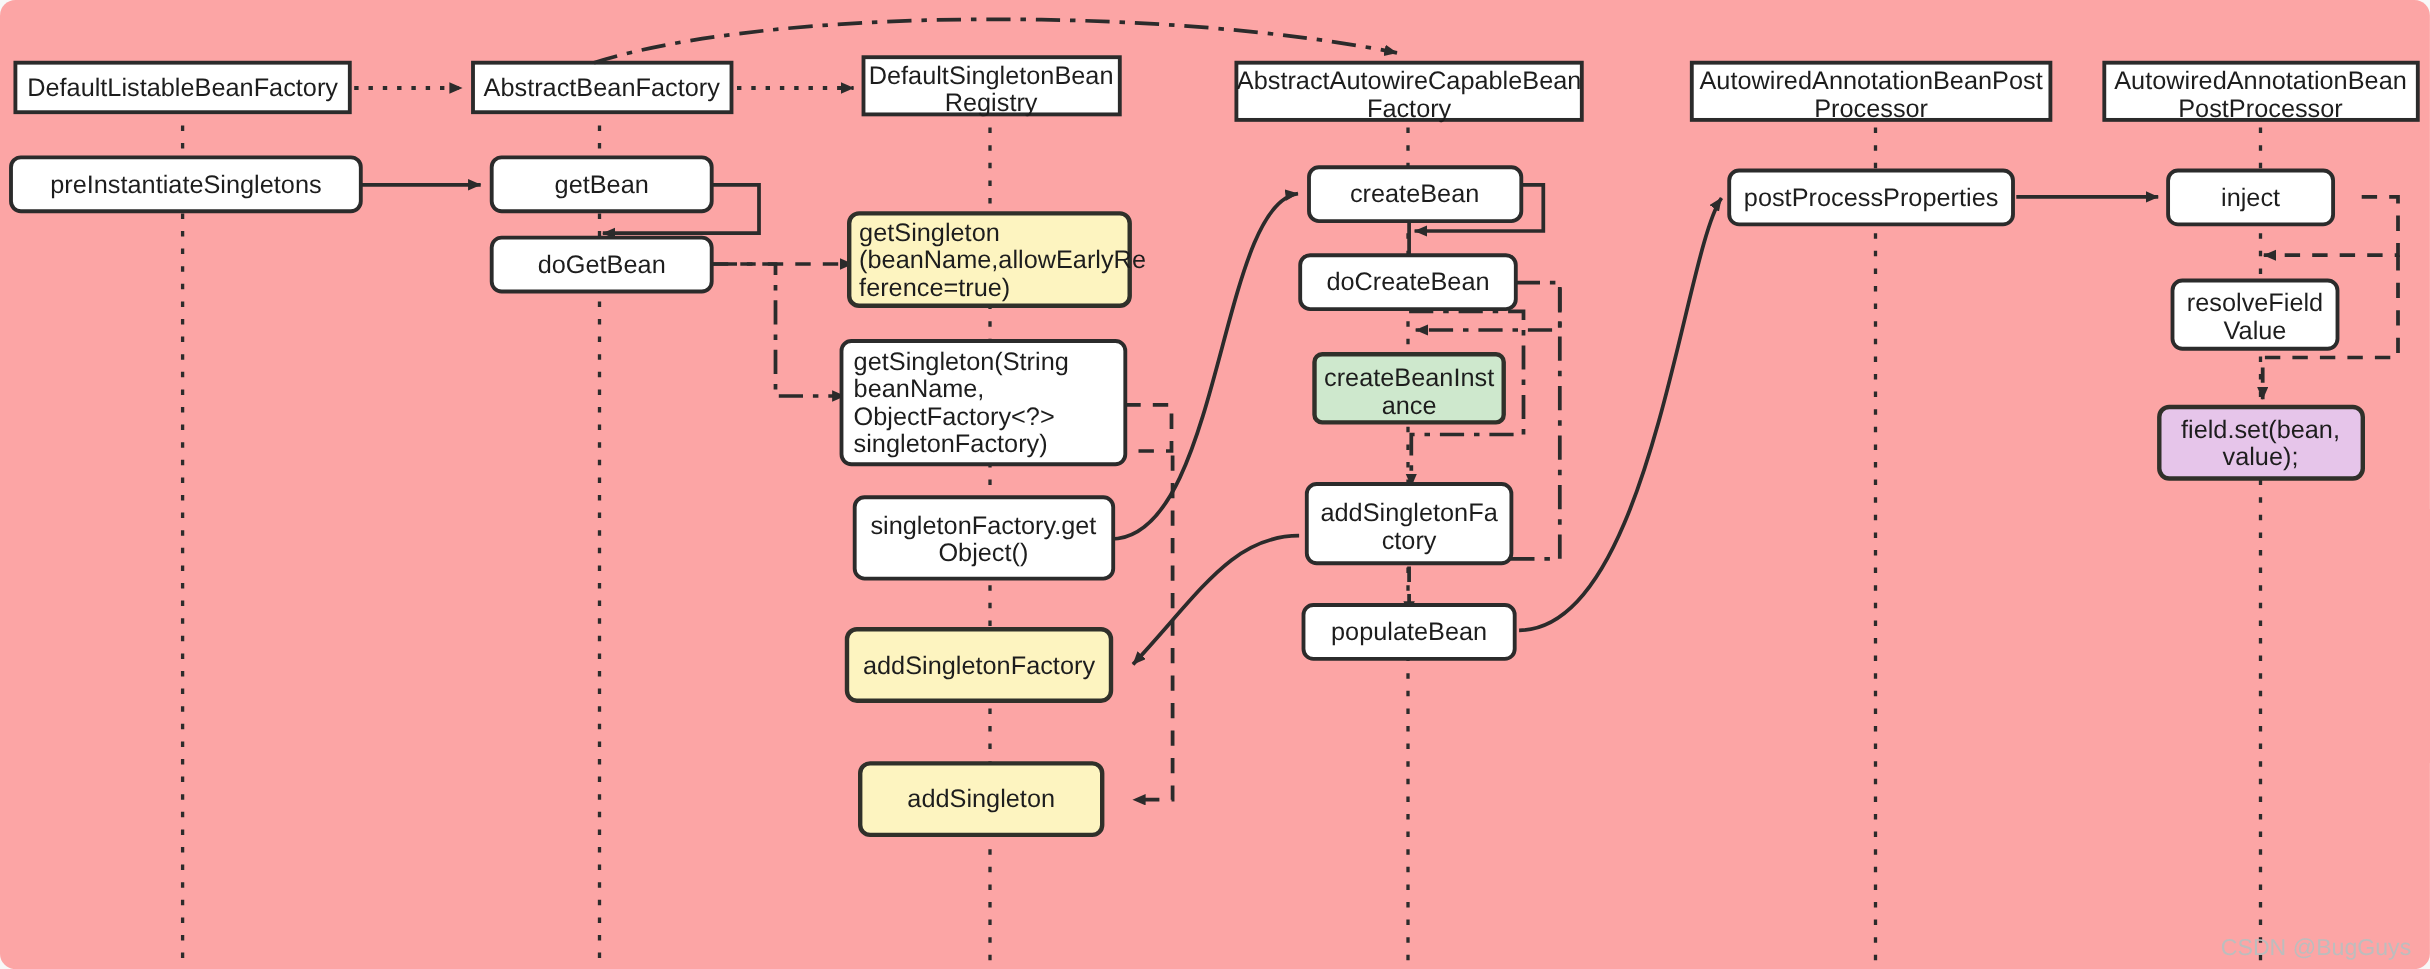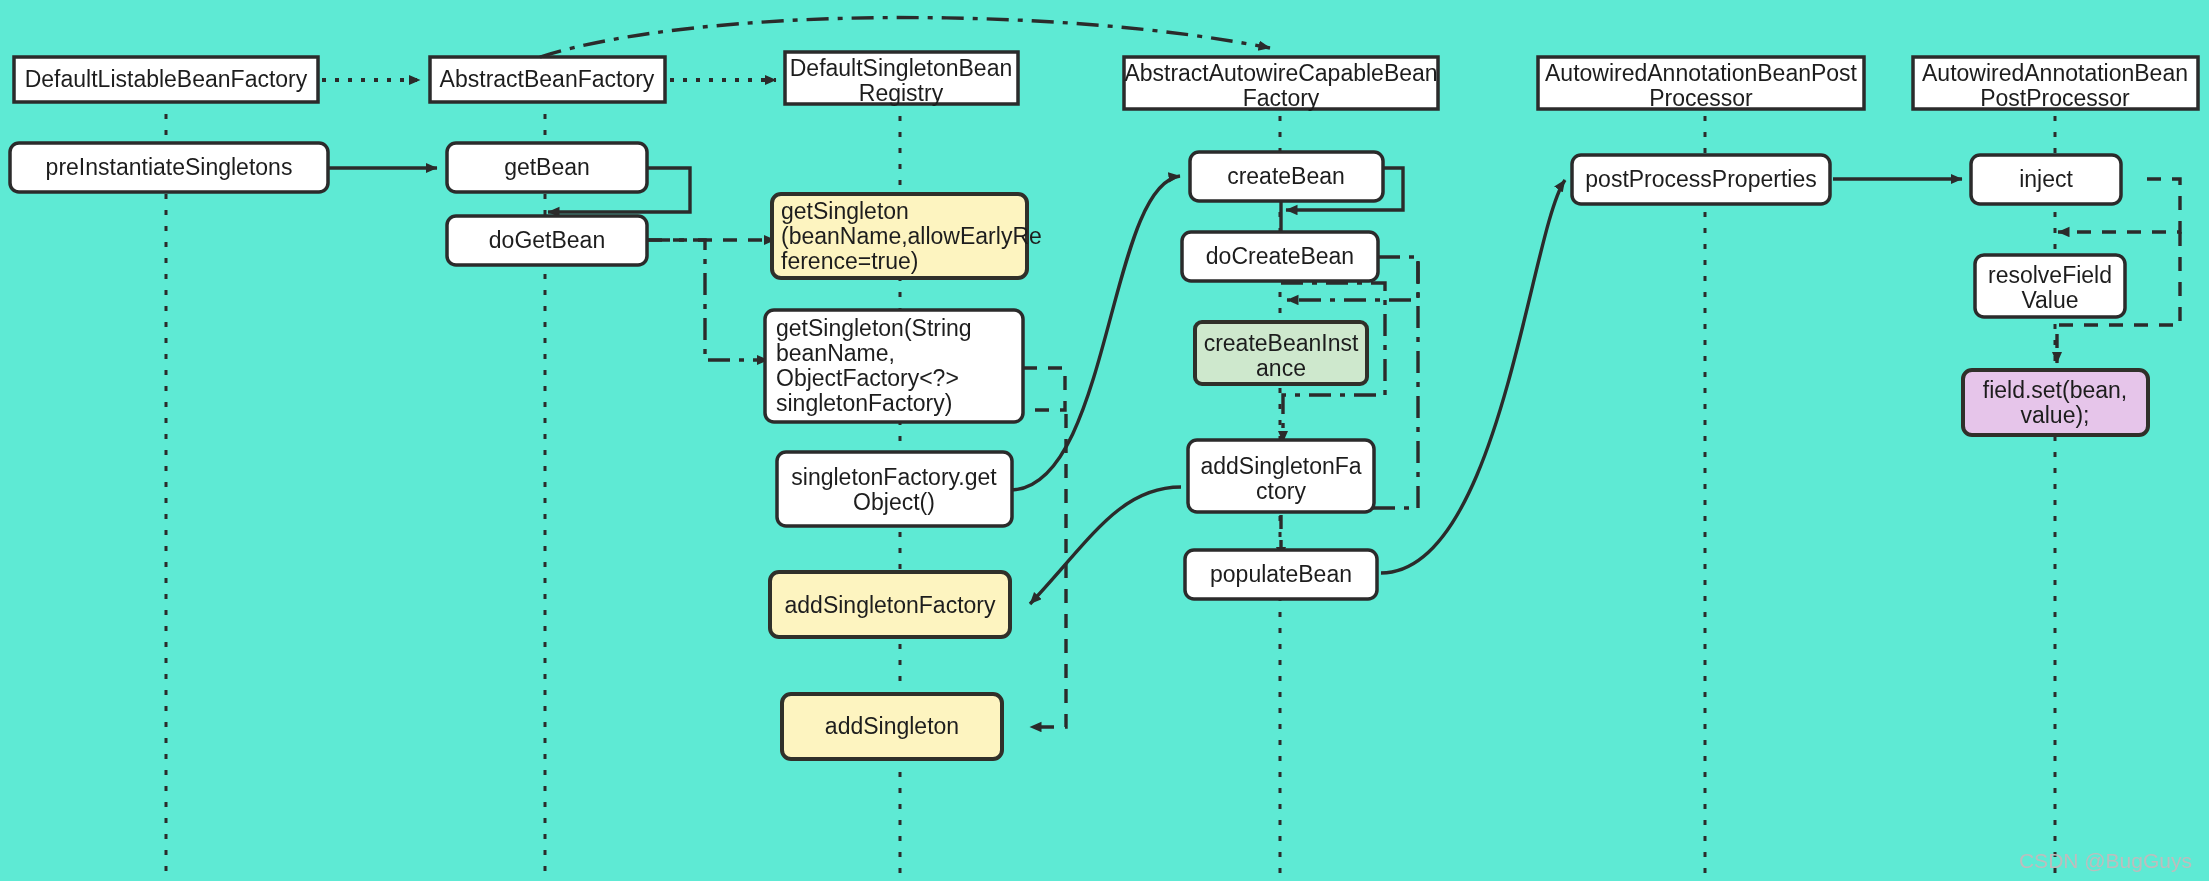--- a/index.html
+++ b/index.html
@@ -1,17 +1,17 @@
 <!DOCTYPE html>
 <html><head>
 <meta charset="utf-8">
 <style>
   html,body{margin:0;padding:0;background:#f8f8f8;}
   body{width:2209px;height:881px;font-family:"Liberation Sans",sans-serif;overflow:hidden;}
-  #stage{position:relative;width:2209px;height:881px;background:#5eead4;}
+  #stage{position:relative;width:2209px;height:881px;background:#fca5a5;border-radius:14px;}
   svg{position:absolute;top:0;left:0;width:2209px;height:881px;}
   .lifeline{stroke:#2b2b2b;stroke-width:3;stroke-dasharray:5 11;fill:none;}
   .hdr{fill:#ffffff;stroke:#2b2b2b;stroke-width:3.5;}
   .box{fill:#ffffff;stroke:#2b2b2b;stroke-width:3.5;}
   .box-yellow{fill:#fdf4c0;stroke:#30302a;stroke-width:4;}
   .box-green{fill:#cee8cd;stroke:#30302a;stroke-width:4;}
   .box-purple{fill:#e6c5ea;stroke:#30302a;stroke-width:4;}
   .solid{stroke:#2b2b2b;stroke-width:3.4;fill:none;}
   .dashed{stroke:#2b2b2b;stroke-width:3.4;fill:none;stroke-dasharray:14 11;}
   .dotted{stroke:#2b2b2b;stroke-width:3.8;fill:none;stroke-dasharray:4 9;}

